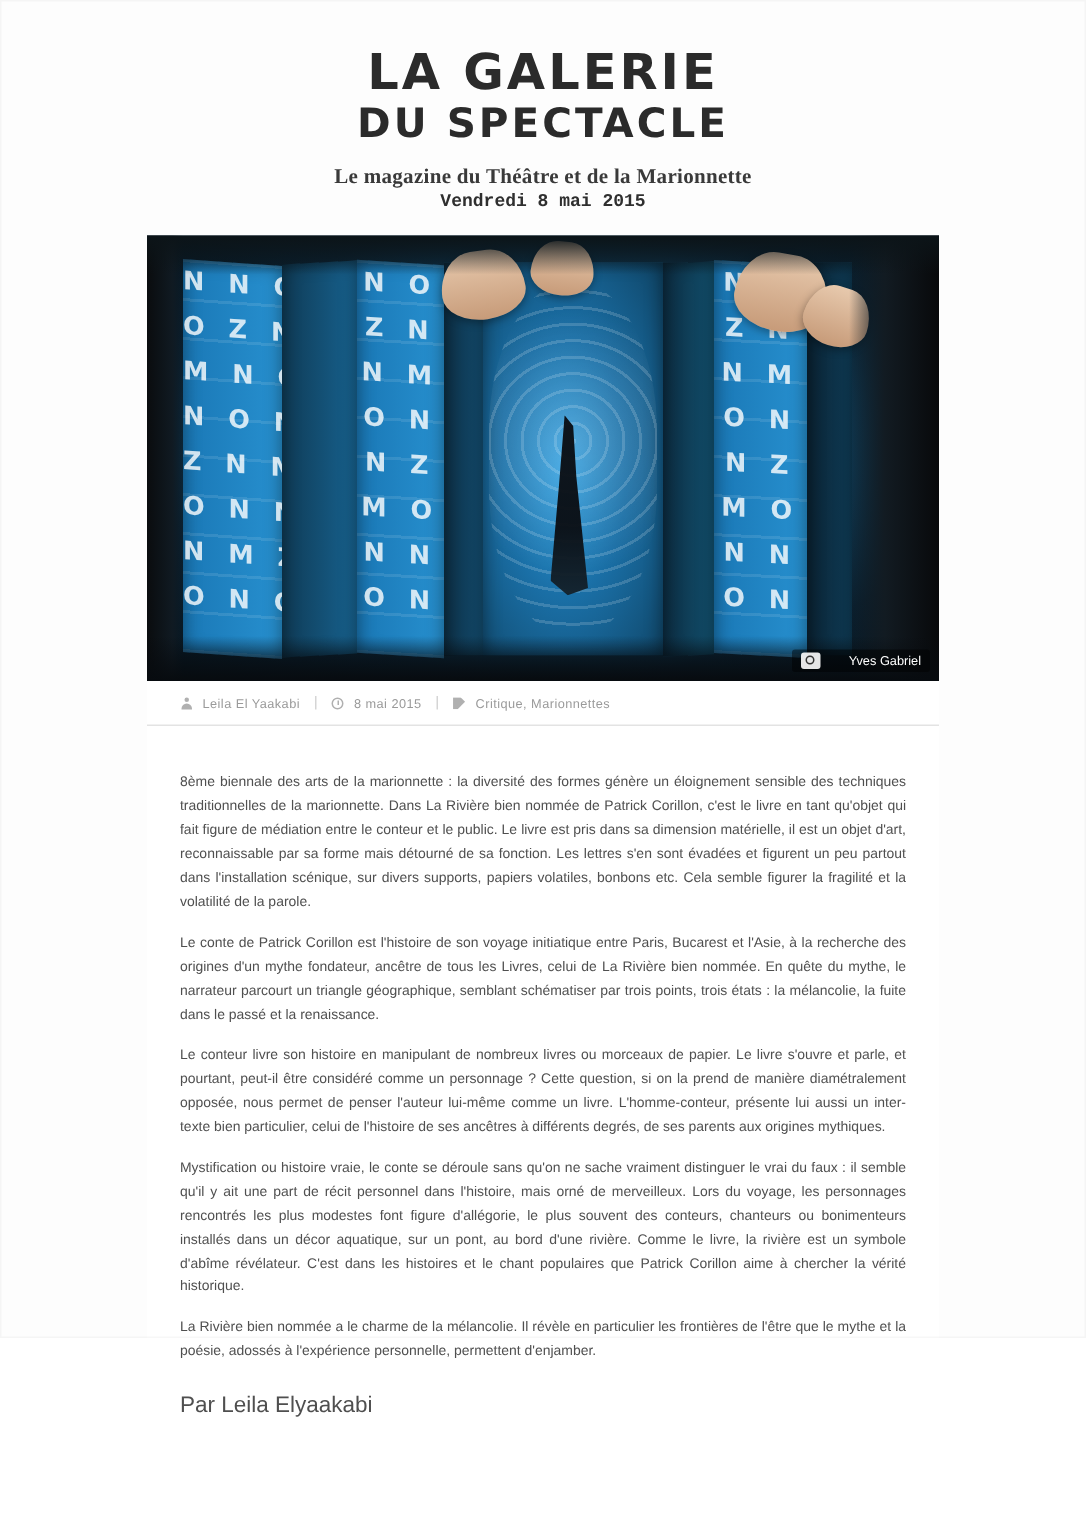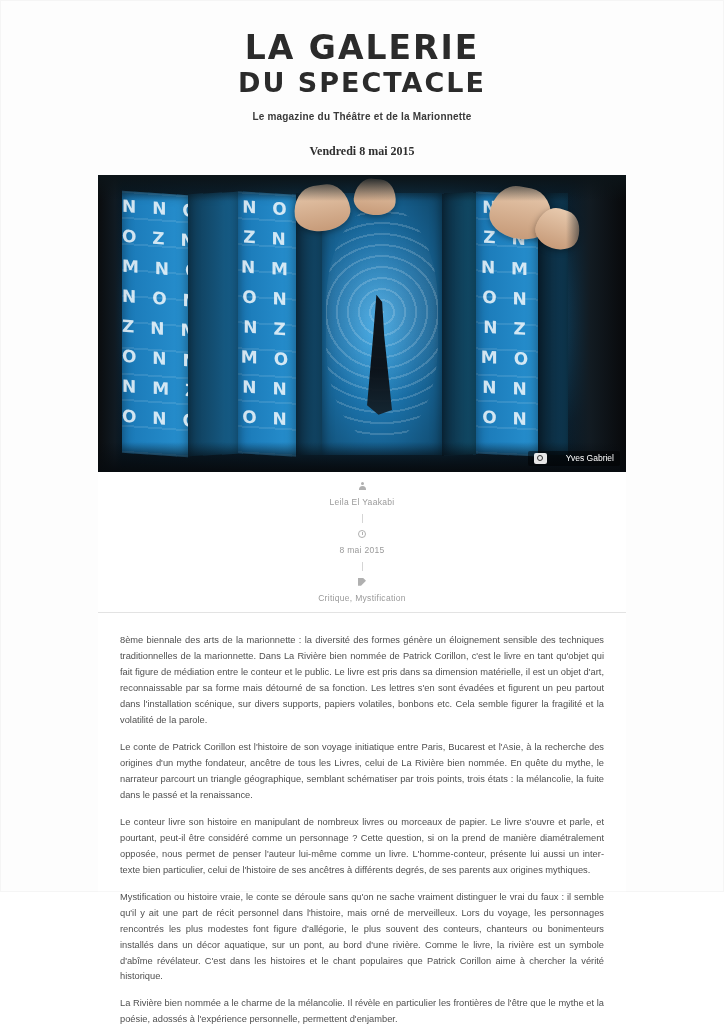--- a/index.html
+++ b/index.html
@@ -36,33 +36,32 @@
     line-height: 1.08;
   }
   .logo-line1 {
     font-size: 33px;
   }
   .logo-line2 {
     font-size: 27px;
     margin-top: 2px;
   }
   .logo-sub {
-    font-family: Liberation Sans, sans-serif;
-    font-size: 10px;
+    font-family: Liberation Serif, serif;
+    font-size: 14px;
     font-weight: bold;
     color: #3a3a3a;
     margin-top: 14px;
     letter-spacing: 0.2px;
   }
   .issue-date {
-    font-family: Liberation Serif, serif;
+    font-family: Liberation Mono, monospace;
     font-size: 12px;
     font-weight: bold;
     color: #2f2f2f;
-    margin-top: 22px;
   }
 
   
   .article {
     margin: 16px auto 0 auto;
     width: 528px;
     background: #ffffff;
     position: relative;
   }
 
@@ -210,22 +209,21 @@
   .meta {
     display: flex;
     align-items: center;
     gap: 7px;
     padding: 10px 22px 0 22px;
     font-size: 8.5px;
     color: #9a9a9a;
     letter-spacing: 0.3px;
     border-bottom: 1px solid #e3e3e3;
     padding-bottom: 9px;
-    margin: 0 0 6px 0;
-    flex-direction: column;
+    margin: 0 0 16px 0;
   }
   .meta .sep {
     display: inline-block;
     width: 1px;
     height: 9px;
     background: #d5d5d5;
     margin: 0 3px;
   }
   .ic {
     display: inline-block;
@@ -368,21 +366,21 @@
     <div class="body-wrap">
 
       <div class="meta">
         <span class="ic ic-user"></span>
         <span>Leila El Yaakabi</span>
         <span class="sep"></span>
         <span class="ic ic-clock"></span>
         <span>8 mai 2015</span>
         <span class="sep"></span>
         <span class="ic ic-tag"></span>
-        <span>Critique, Mystification</span>
+        <span>Critique, Marionnettes</span>
       </div>
 
       <div class="content">
         <p>8ème biennale des arts de la marionnette : la diversité des formes génère un éloignement sensible des techniques traditionnelles de la marionnette. Dans La Rivière bien nommée de Patrick Corillon, c'est le livre en tant qu'objet qui fait figure de médiation entre le conteur et le public. Le livre est pris dans sa dimension matérielle, il est un objet d'art, reconnaissable par sa forme mais détourné de sa fonction. Les lettres s'en sont évadées et figurent un peu partout dans l'installation scénique, sur divers supports, papiers volatiles, bonbons etc. Cela semble figurer la fragilité et la volatilité de la parole.</p>
         <p>Le conte de Patrick Corillon est l'histoire de son voyage initiatique entre Paris, Bucarest et l'Asie, à la recherche des origines d'un mythe fondateur, ancêtre de tous les Livres, celui de La Rivière bien nommée. En quête du mythe, le narrateur parcourt un triangle géographique, semblant schématiser par trois points, trois états : la mélancolie, la fuite dans le passé et la renaissance.</p>
         <p>Le conteur livre son histoire en manipulant de nombreux livres ou morceaux de papier. Le livre s'ouvre et parle, et pourtant, peut-il être considéré comme un personnage ? Cette question, si on la prend de manière diamétralement opposée, nous permet de penser l'auteur lui-même comme un livre. L'homme-conteur, présente lui aussi un inter-texte bien particulier, celui de l'histoire de ses ancêtres à différents degrés, de ses parents aux origines mythiques.</p>
         <p>Mystification ou histoire vraie, le conte se déroule sans qu'on ne sache vraiment distinguer le vrai du faux : il semble qu'il y ait une part de récit personnel dans l'histoire, mais orné de merveilleux. Lors du voyage, les personnages rencontrés les plus modestes font figure d'allégorie, le plus souvent des conteurs, chanteurs ou bonimenteurs installés dans un décor aquatique, sur un pont, au bord d'une rivière. Comme le livre, la rivière est un symbole d'abîme révélateur. C'est dans les histoires et le chant populaires que Patrick Corillon aime à chercher la vérité historique.</p>
         <p class="last">La Rivière bien nommée a le charme de la mélancolie. Il révèle en particulier les frontières de l'être que le mythe et la poésie, adossés à l'expérience personnelle, permettent d'enjamber.</p>
 
         <div class="signature">Par Leila Elyaakabi</div>

